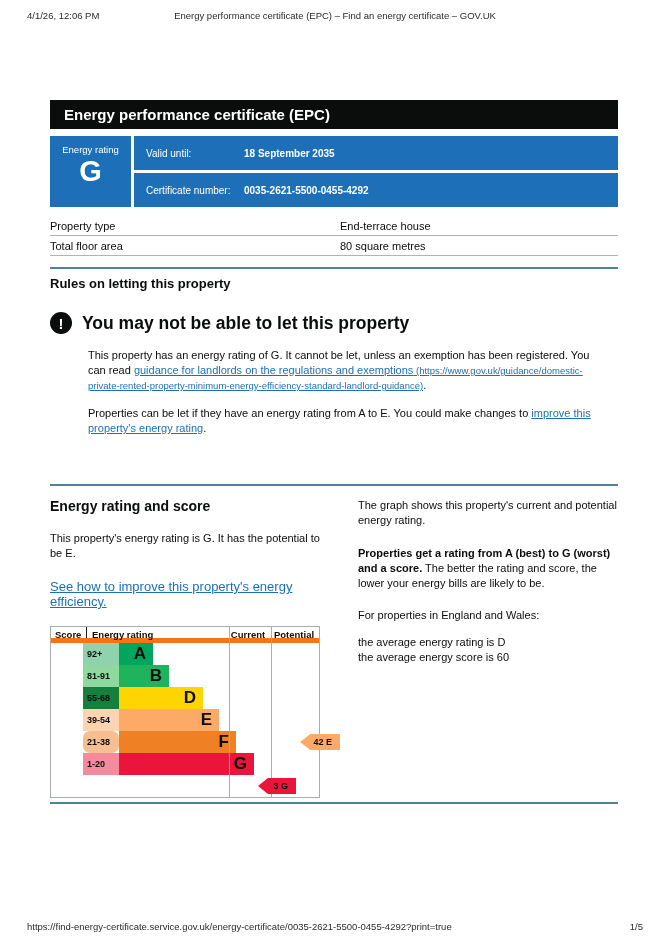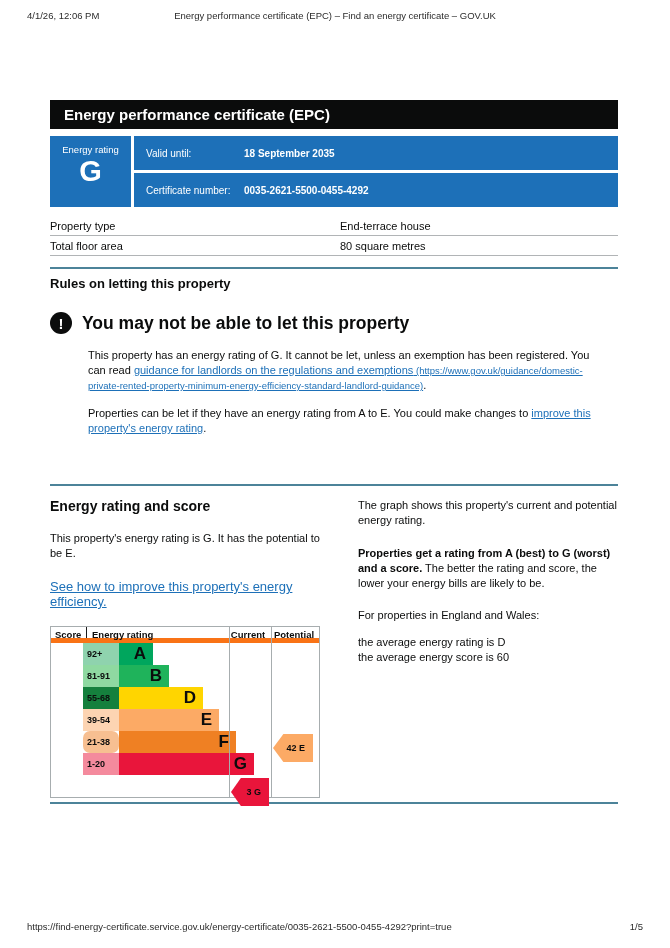--- a/index.html
+++ b/index.html
@@ -75,23 +75,23 @@
   .h-current { width:42px; text-align:center; line-height:15px; }
   .h-potential { width:50px; text-align:center; line-height:15px; }
   .chart-body { position:relative; height:154px; }
   .vline { position:absolute; top:-17px; bottom:0; width:1px; background:#a7adaf; }
   .vl-current { left:178px; }
   .vl-potential { left:220px; }
   .band-row { display:flex; height:22px;padding-left:32px; }
   .score-cell { width:36px; font-size:9px; font-weight:bold; display:flex; align-items:center; padding-left:4px; }
   .band-bar { display:flex; align-items:center; justify-content:flex-end; padding-right:7px;
     font-size:17px; font-weight:bold; color:#0b0c0c; }
-  .arrow { position:absolute; height:28px; display:flex; align-items:center; justify-content:flex-end;
+  .arrow { position:absolute; height:16px; display:flex; align-items:center; justify-content:flex-end;
     padding-right:8px; font-size:9px; font-weight:bold; color:#0b0c0c;
-    clip-path:polygon(0 50%, 26% 0, 100% 0, 100% 100%, 26% 100%); }
+    clip-path:polygon(0 50%, 26% 0, 100% 0, 100% 100%, 26% 100%);margin-left:27px; }
   .arrow-current { left:180px; width:38px; }
   .arrow-potential { left:222px; width:40px; }
 
   .div3 { margin-top:4px; }
   .bold { font-weight:bold; }
 </style>
 </head>
 <body>
 
 <div class="print-header">

